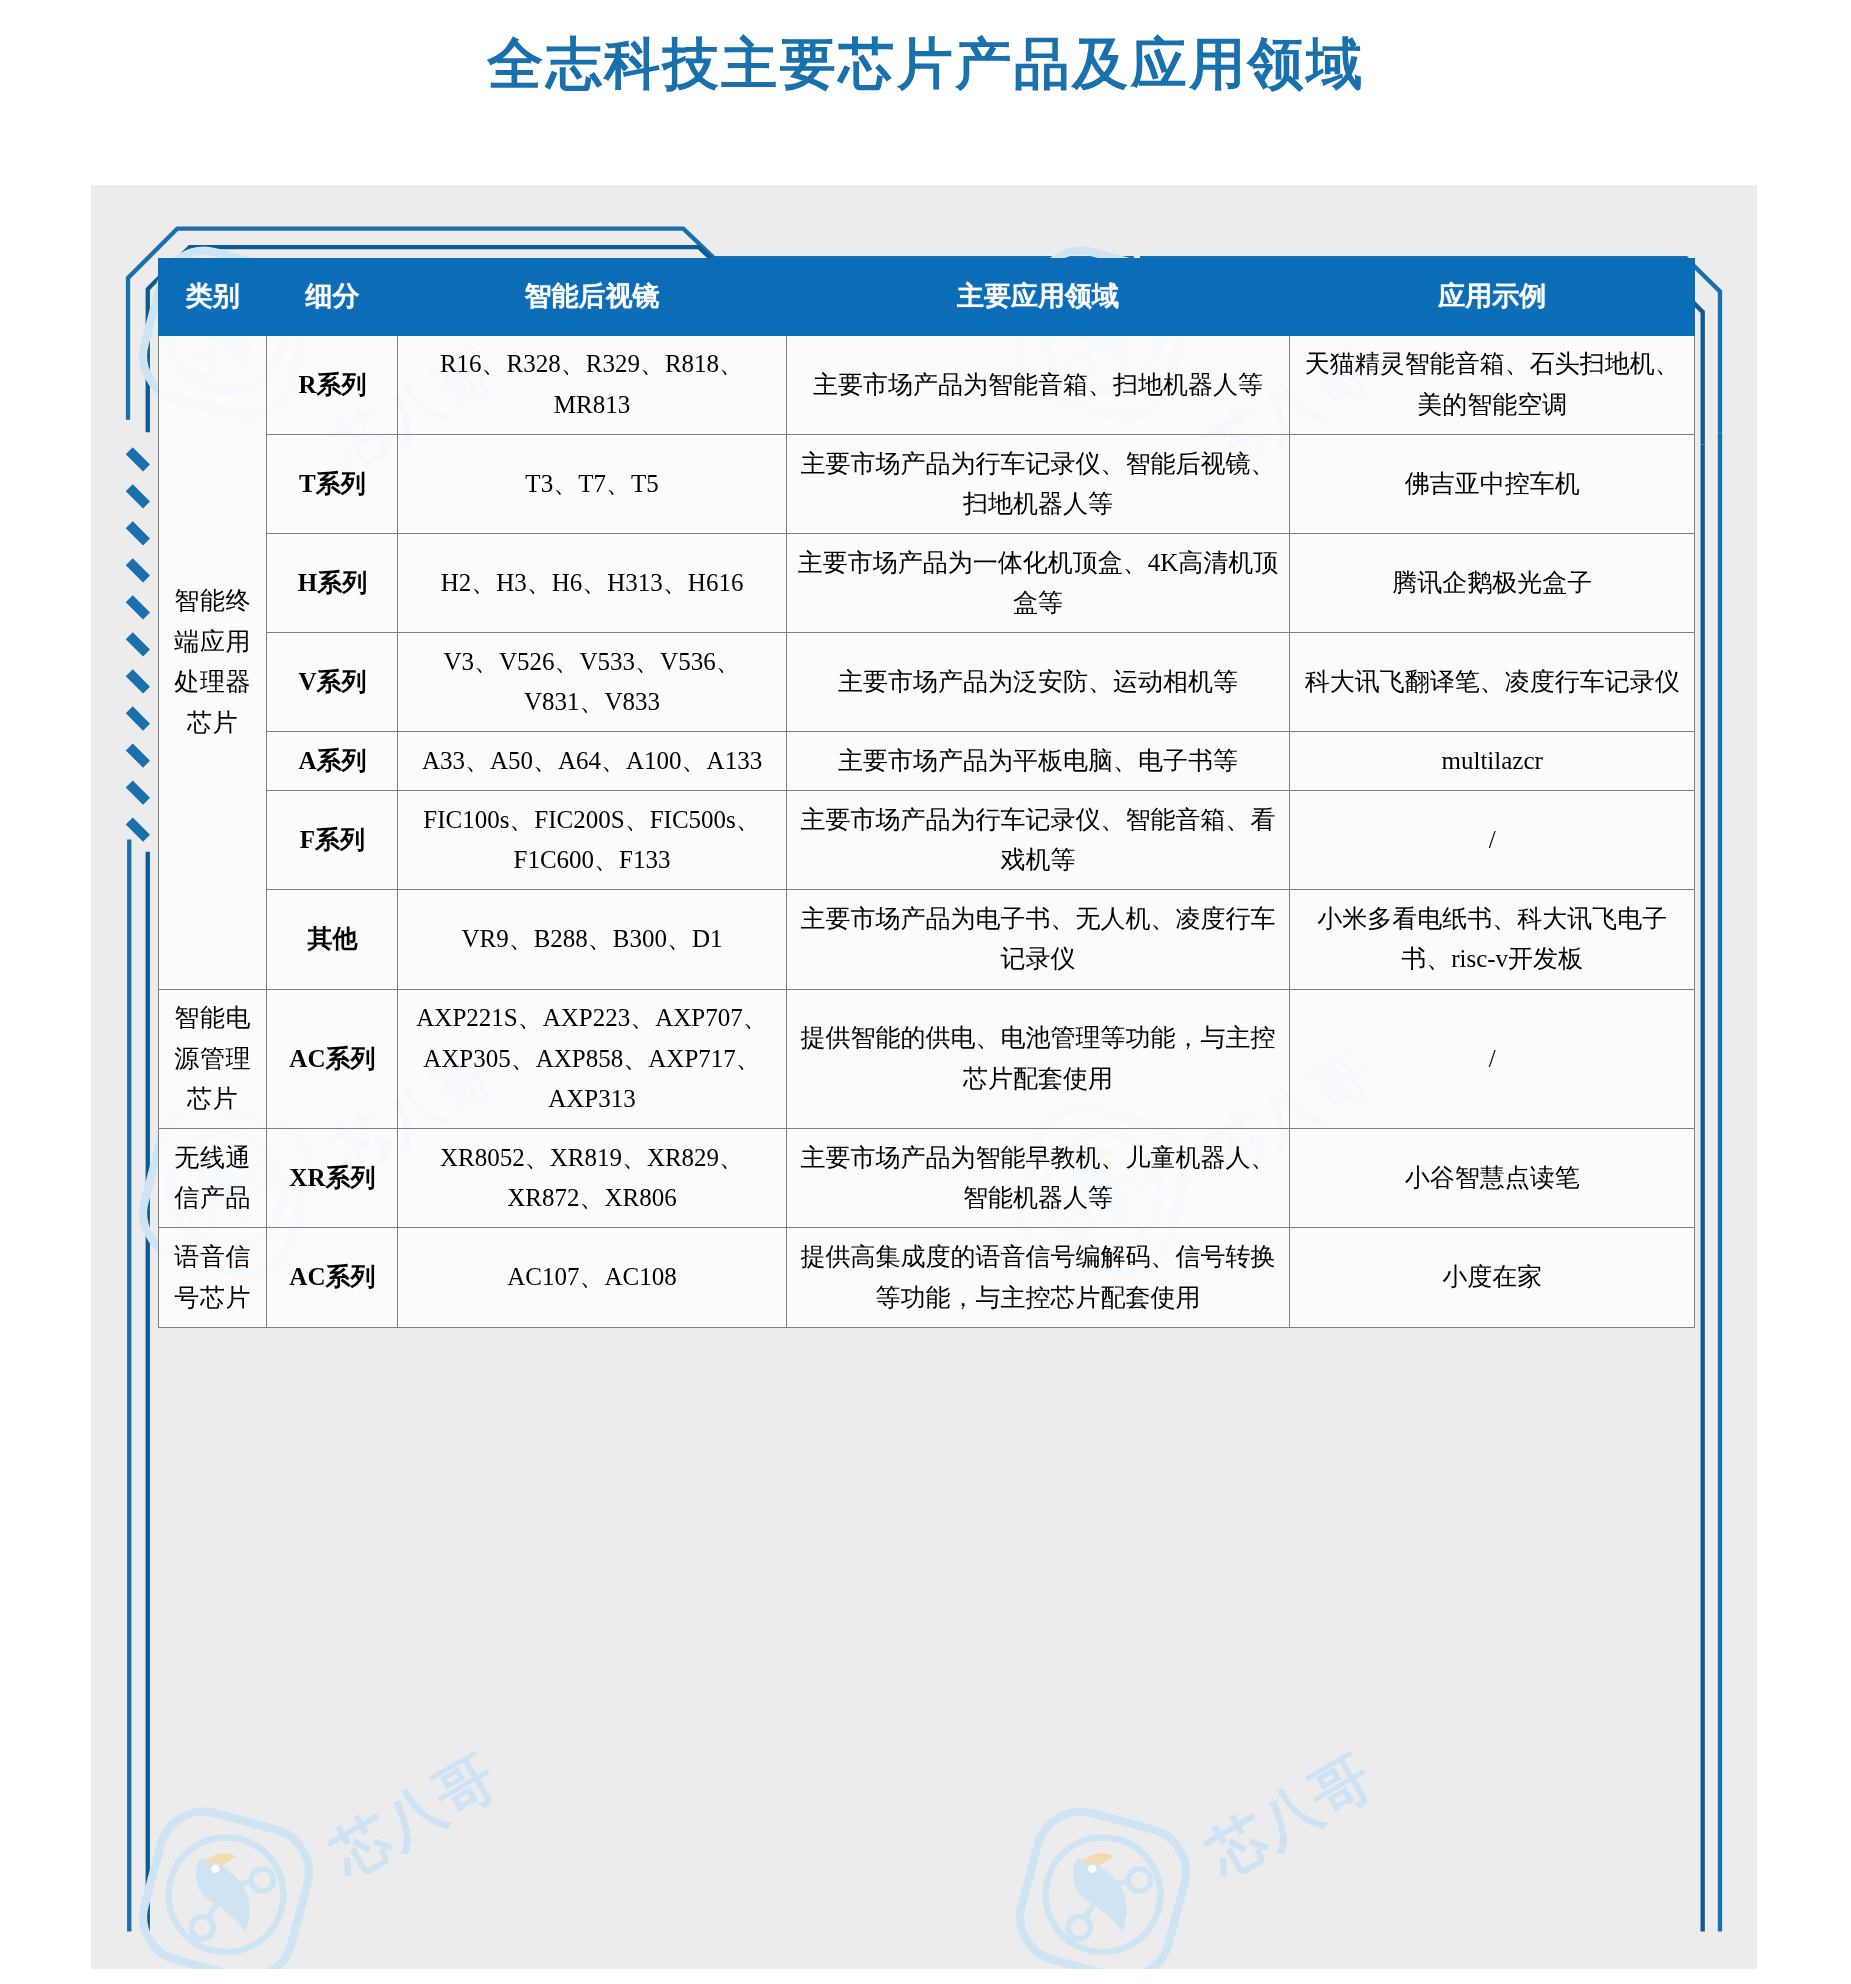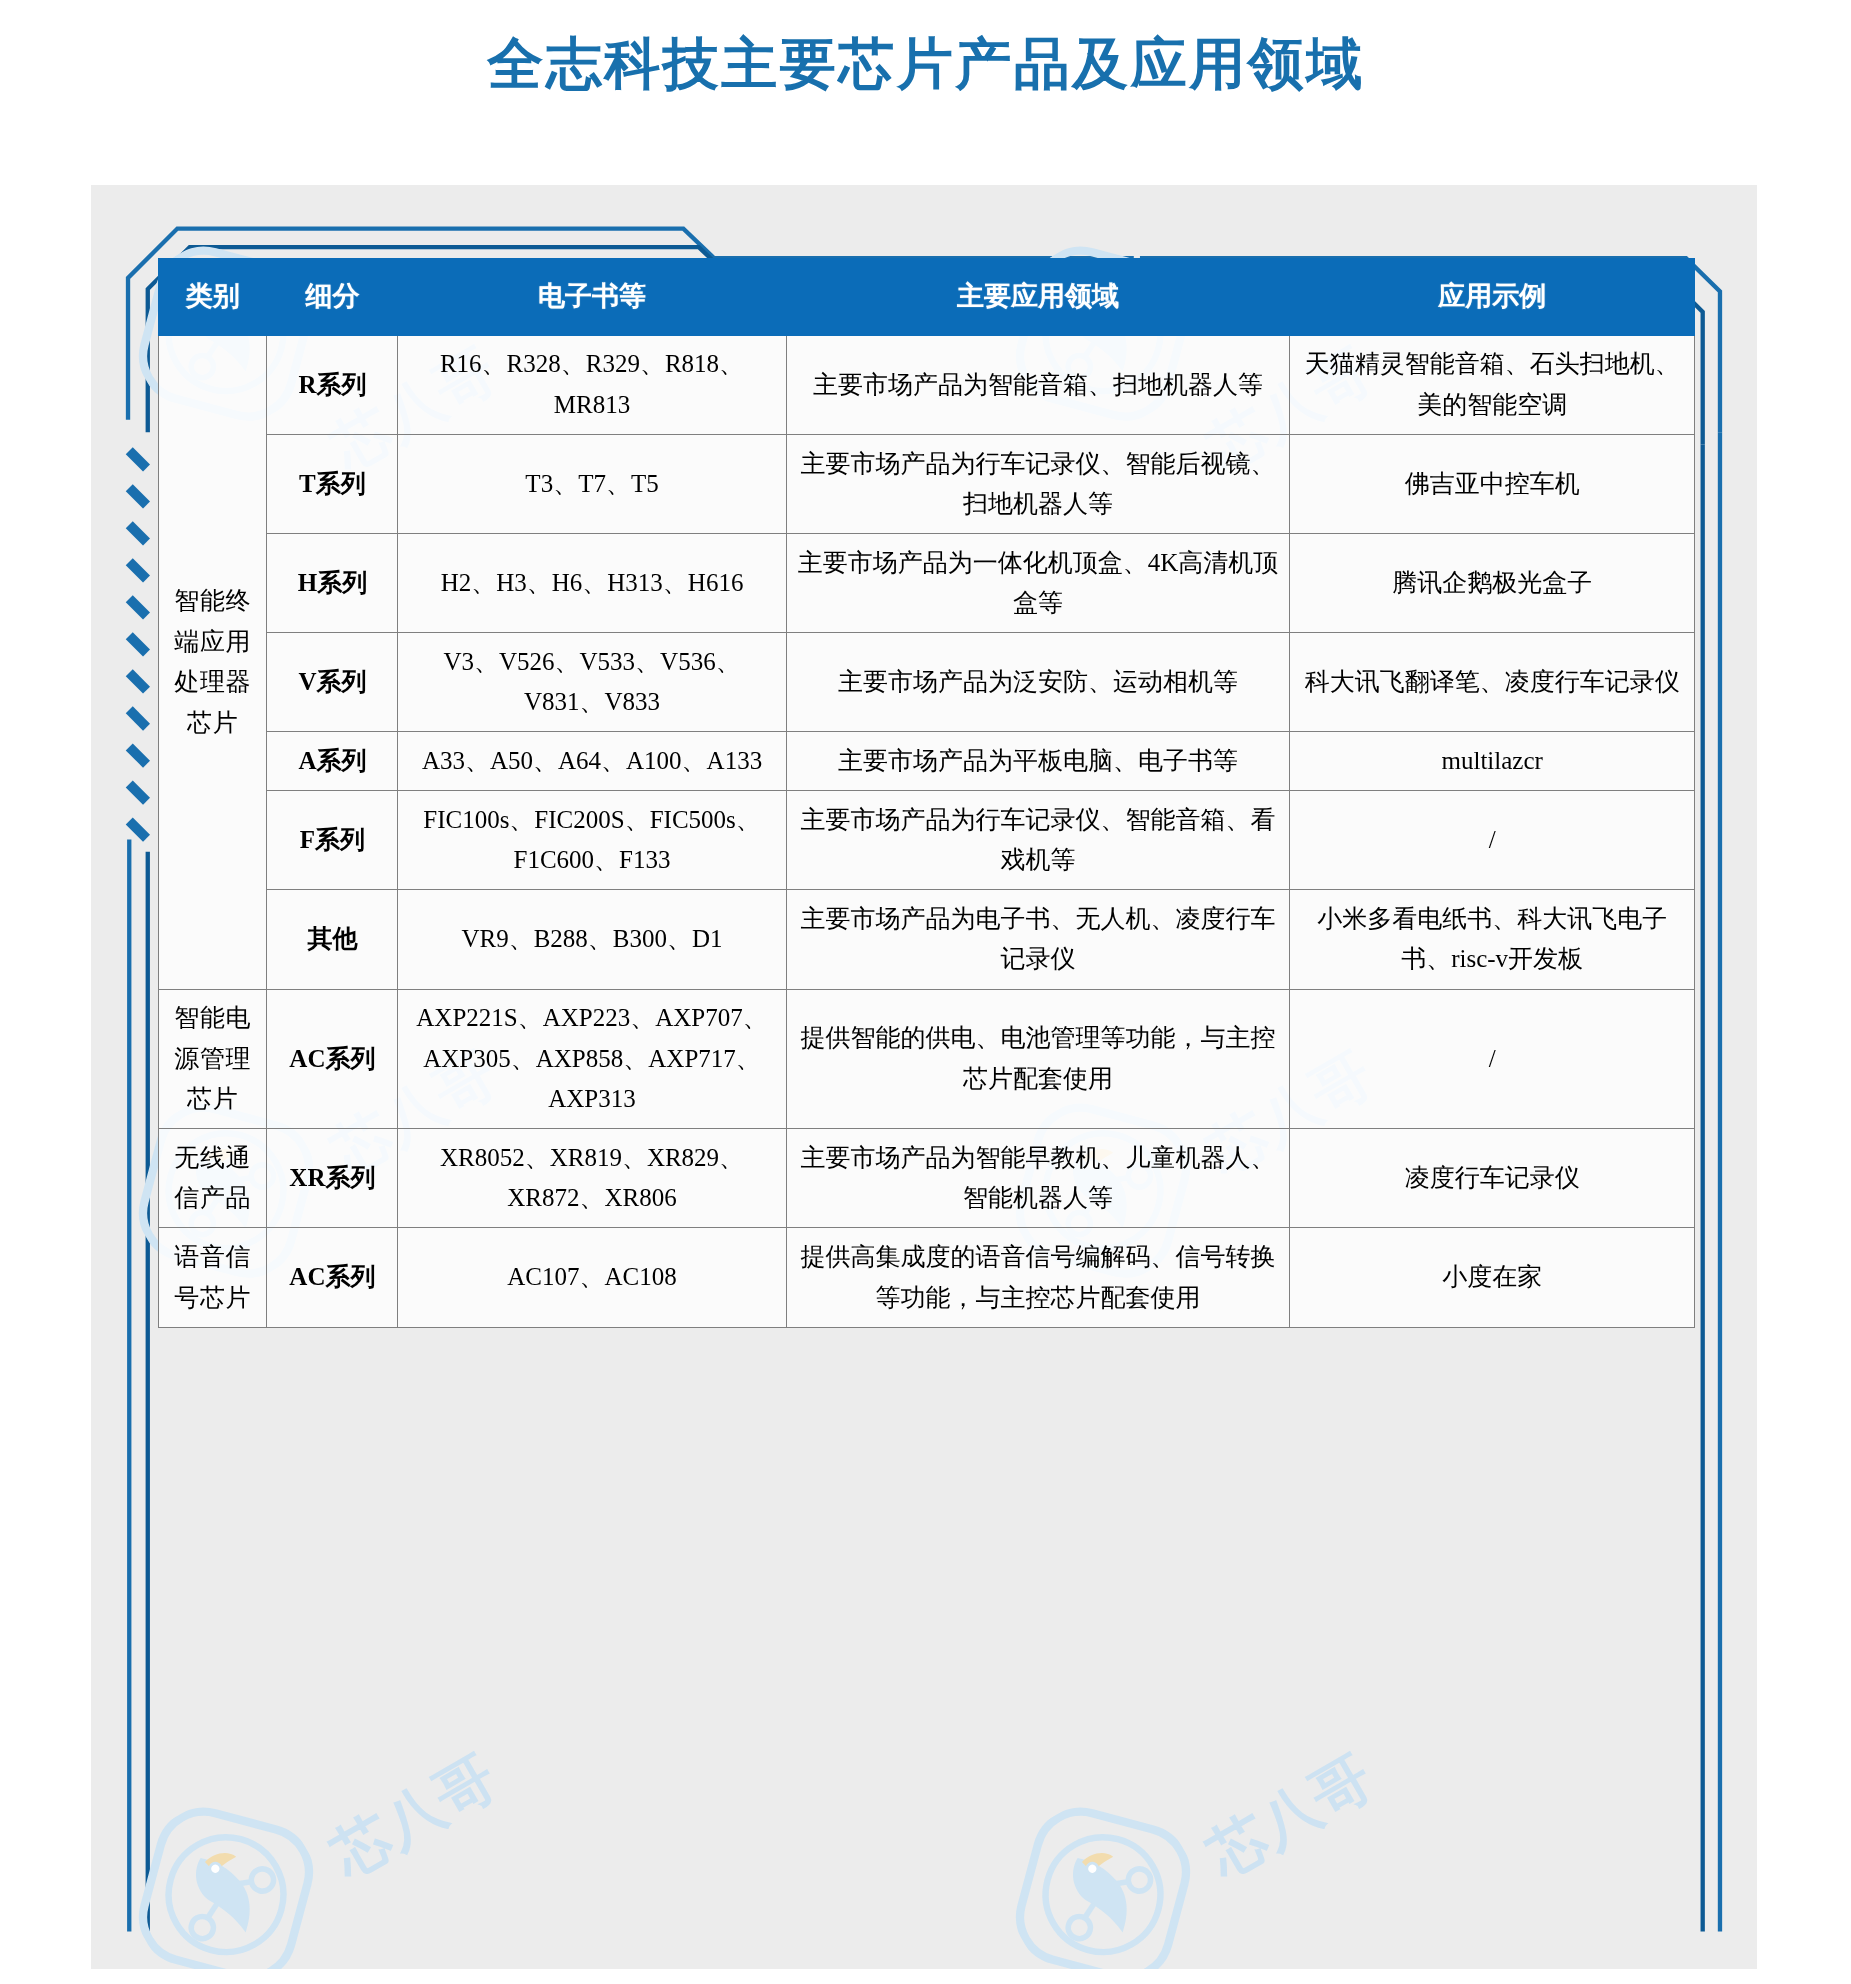--- a/index.html
+++ b/index.html
@@ -279,21 +279,21 @@
       <col class="c-cat">
         <col class="c-sub">
         <col class="c-model">
         <col class="c-field">
         <col class="c-ex">
     </colgroup>
     <thead>
       <tr>
         <th>类别</th>
         <th>细分</th>
-        <th>电子书等</th>
+        <th>智能后视镜</th>
         <th>主要应用领域</th>
         <th>应用示例</th>
       </tr>
     </thead>
     <tbody>
 
       <tr>
         <td class="cat-cell" rowspan="7">智能终端应用<br>处理器<br>芯片</td>
         <td class="sub-cell">R系列</td>
         <td>R16、R328、R329、R818、MR813</td>
@@ -349,21 +349,21 @@
         <td>AXP221S、AXP223、AXP707、AXP305、AXP858、AXP717、AXP313</td>
         <td>提供智能的供电、电池管理等功能，与主控芯片配套使用</td>
         <td>/</td>
       </tr>
 
       <tr>
         <td class="cat-cell">无线通<br>信产品</td>
         <td class="sub-cell">XR系列</td>
         <td>XR8052、XR819、XR829、XR872、XR806</td>
         <td>主要市场产品为智能早教机、儿童机器人、智能机器人等</td>
-        <td>凌度行车记录仪</td>
+        <td>小谷智慧点读笔</td>
       </tr>
 
       <tr>
         <td class="cat-cell">语音信<br>号芯片</td>
         <td class="sub-cell">AC系列</td>
         <td>AC107、AC108</td>
         <td>提供高集成度的语音信号编解码、信号转换等功能，与主控芯片配套使用</td>
         <td>小度在家</td>
       </tr>
 

